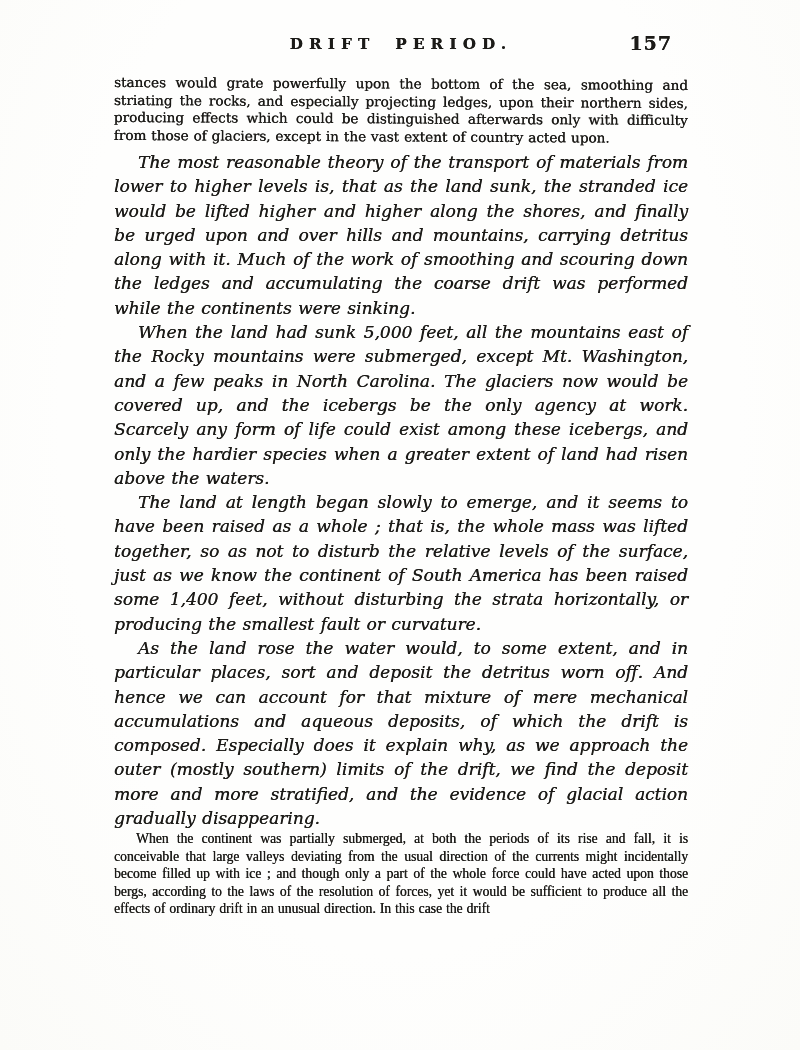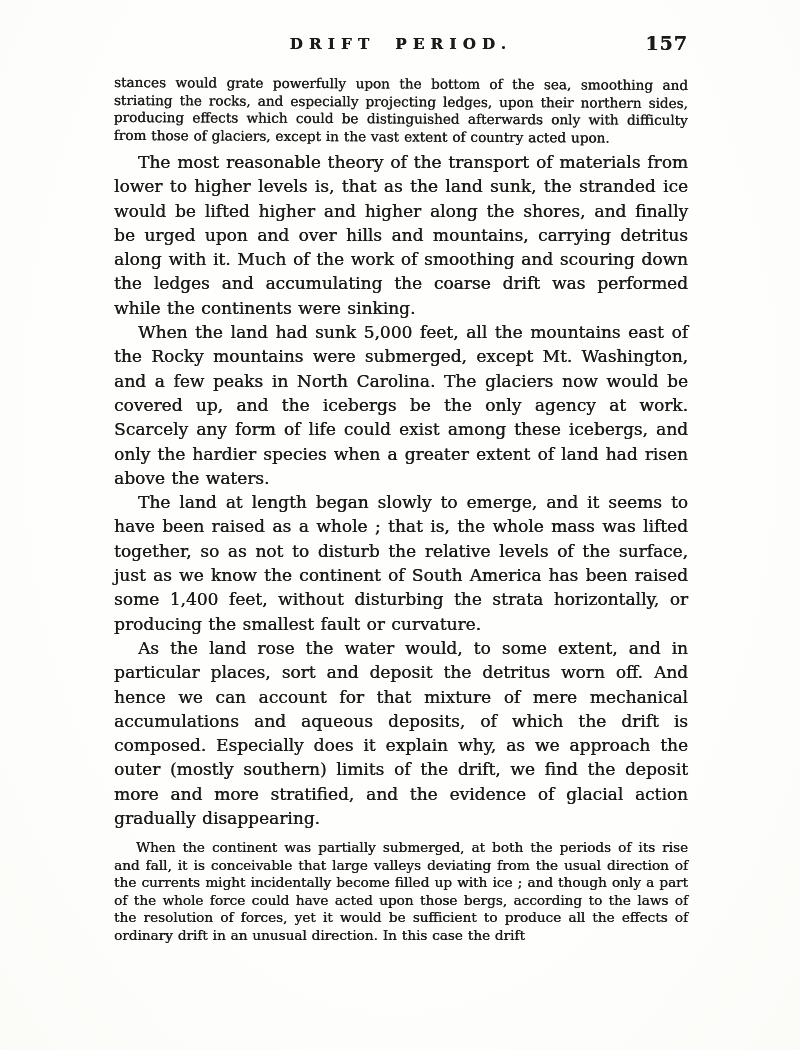--- a/index.html
+++ b/index.html
@@ -34,21 +34,21 @@
     top: 1px;
     transform: translateX(-50%);
     font-size: 15px;
     font-weight: bold;
     letter-spacing: 0.42em;
     word-spacing: 0.55em;
     white-space: nowrap;
   }
   .page-number {
     position: absolute;
-    right: 0;
+    right: 16px;
     top: -2px;
     font-size: 19px;
     font-weight: bold;
     letter-spacing: 1px;
   }
   p {
     margin: 0;
     text-align: justify;
     hyphens: none;
   }
@@ -59,27 +59,28 @@
   }
   .continuation {
     margin-bottom: 6px;
     transform: rotate(0.3deg);
     transform-origin: left top;
   }
   .main {
     font-size: 17px;
     line-height: 24.3px;
     word-spacing: 0.06em;
+    font-style: italic;
   }
   .indent {
     text-indent: 24px;
   }
   .footnote {
-    margin-top: 9px;
     text-indent: 22px;
+    font-family: Liberation Serif, serif;
   }
 </style>
 </head>
 <body>
 
 <div class="sheet">
 
   <header class="page-header">
     <span class="running-title">DRIFT PERIOD.</span>
     <span class="page-number">157</span>

